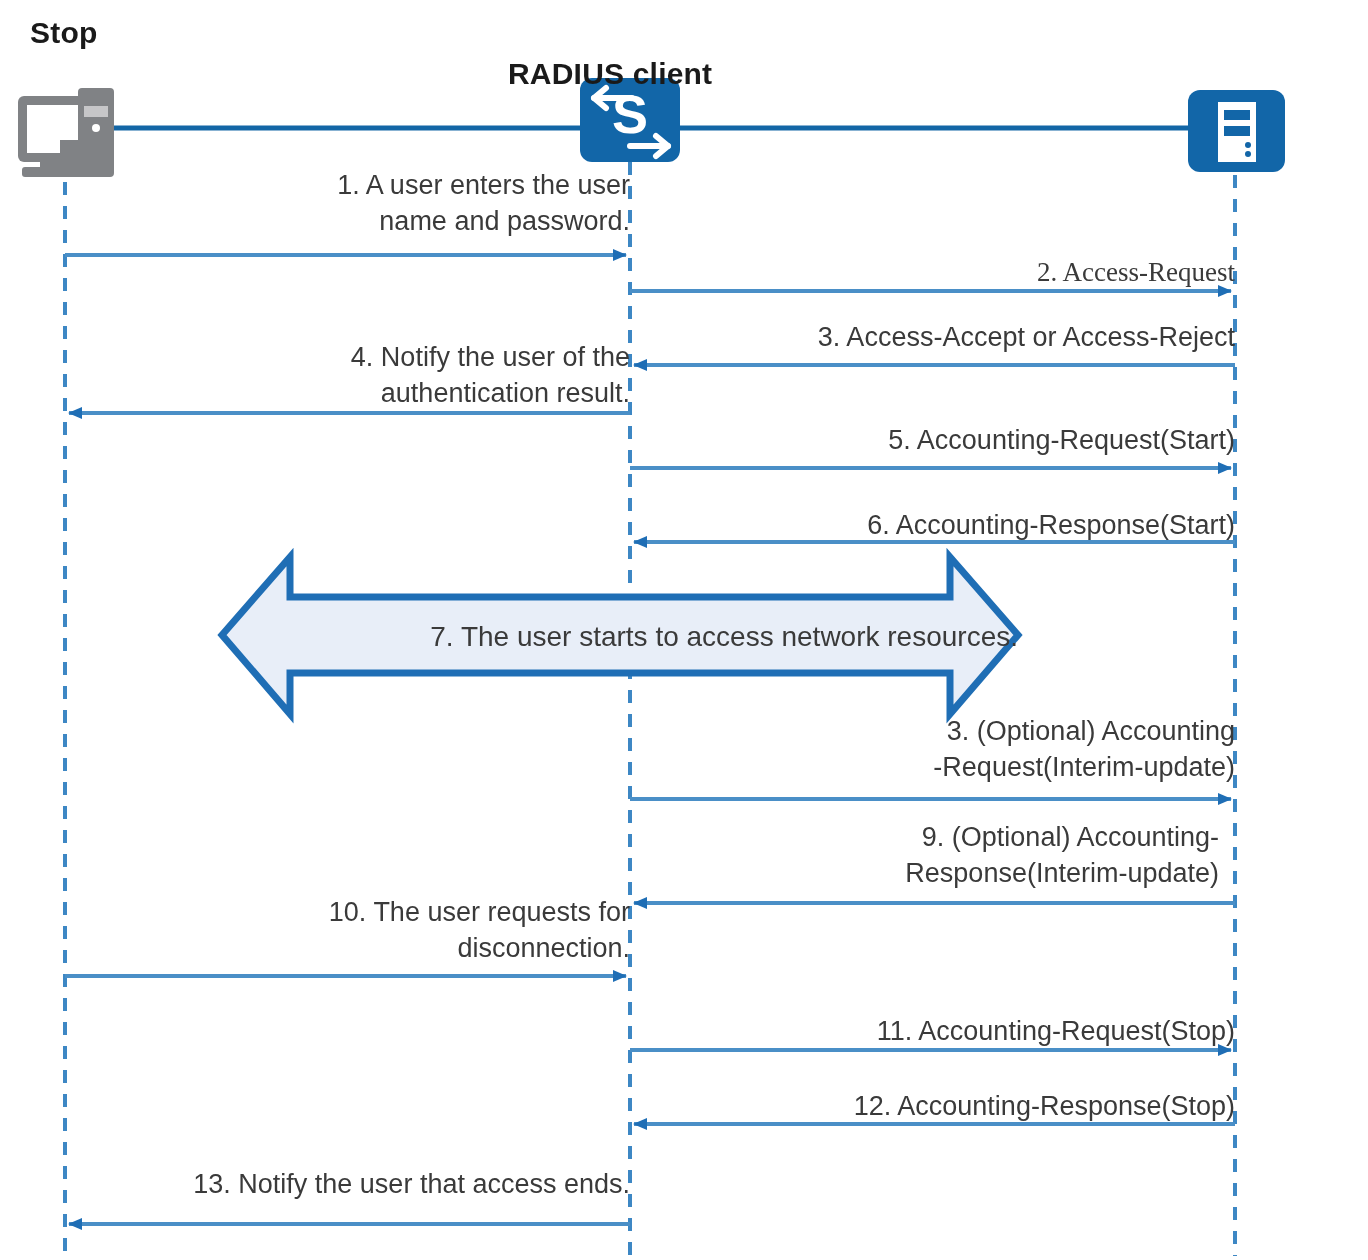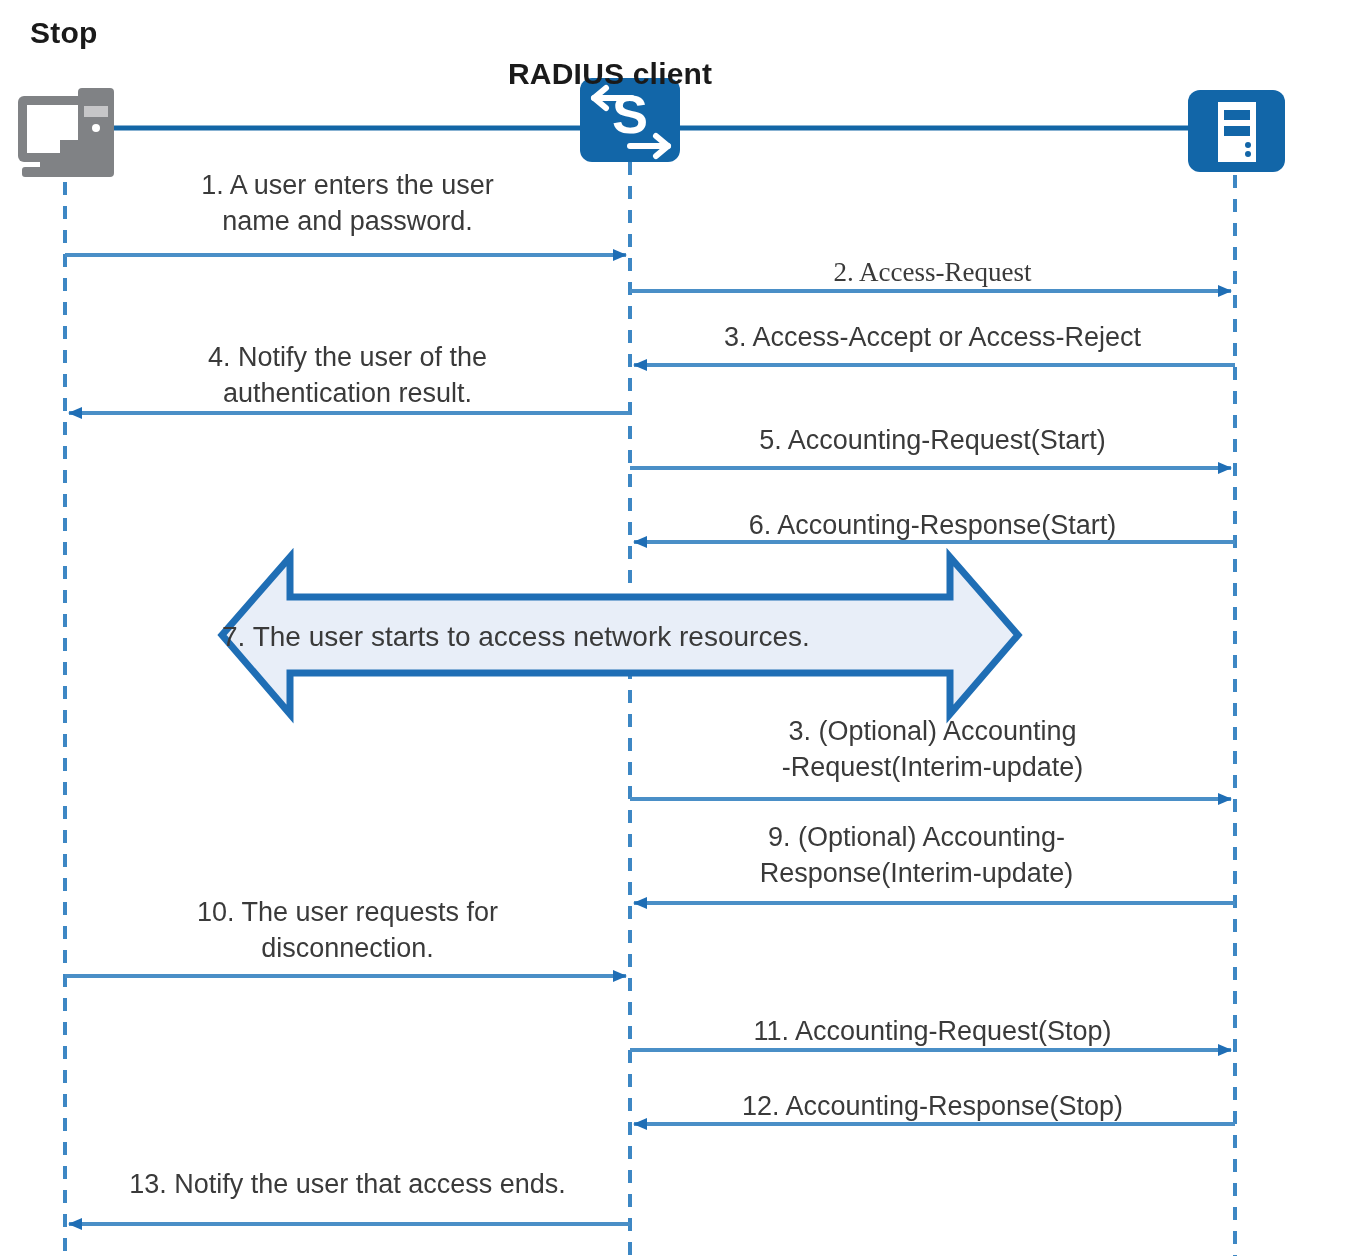--- a/index.html
+++ b/index.html
@@ -7,25 +7,25 @@
     font-family:"Liberation Sans","DejaVu Sans",sans-serif;
     width:1368px;height:1260px;position:relative;overflow:hidden;
   }
   #canvas{position:absolute;left:0;top:0;width:1368px;height:1260px;}
   .hdr{
     position:absolute;font-weight:bold;font-size:30px;color:#1a1a1a;
     white-space:nowrap;letter-spacing:.2px;
   }
   .msg{
     position:absolute;font-size:27px;color:#3a3a3a;
-    text-align:center;white-space:pre-line;line-height:1.32;
+    text-align:right;white-space:pre-line;line-height:1.32;
   }
   .bigmsg{
     position:absolute;font-size:28px;color:#3a3a3a;
-    text-align:left;white-space:nowrap;
+    text-align:right;white-space:nowrap;
   }
 </style>
 </head>
 <body>
 
 <div id="canvas">
 
   <svg id="gfx" width="1368" height="1260" viewBox="0 0 1368 1260" style="position:absolute;left:0;top:0;">
     <defs>
       <marker id="ar-r" markerWidth="14" markerHeight="12" refX="13" refY="6" orient="auto" markerUnits="userSpaceOnUse">

